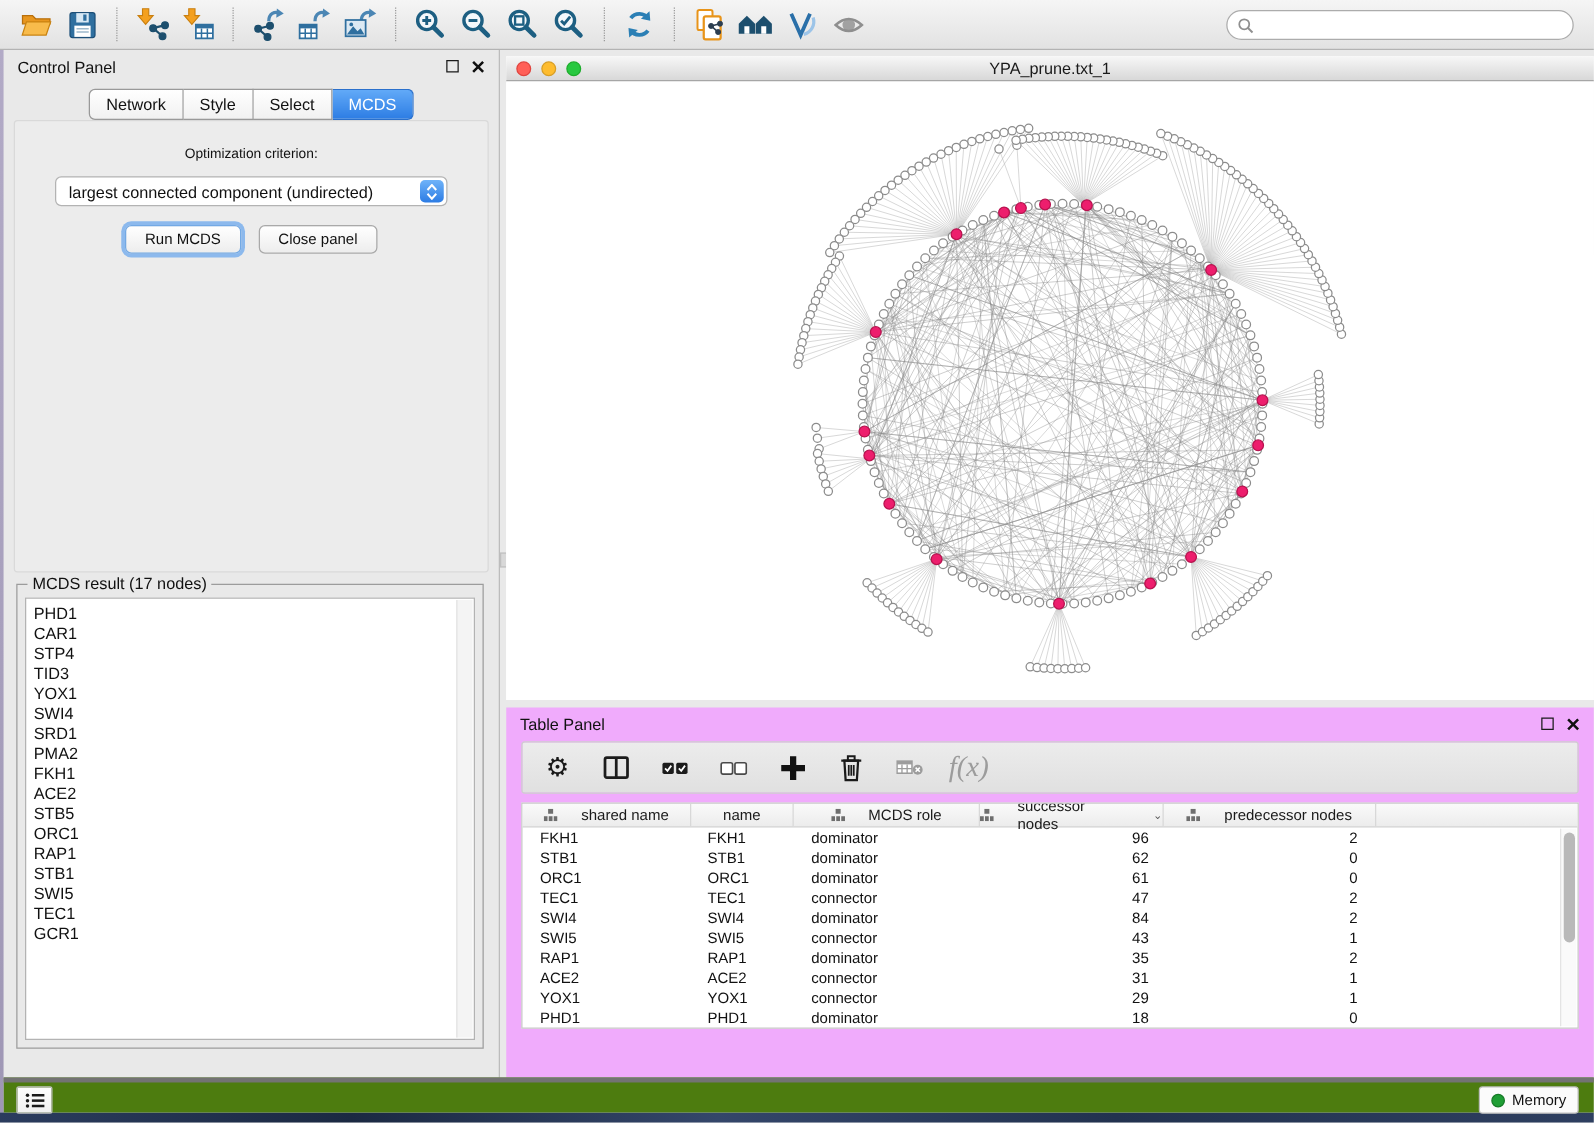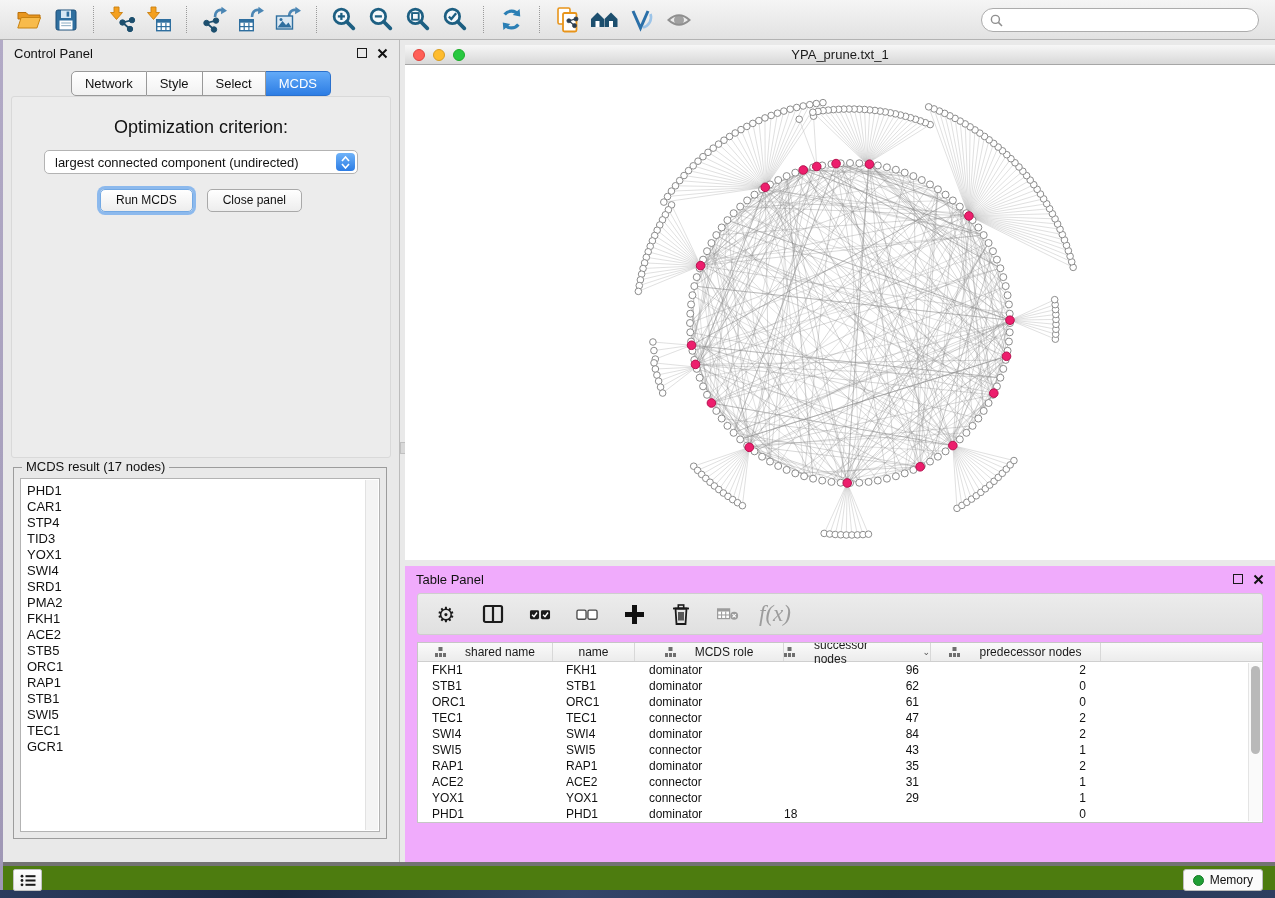--- a/index.html
+++ b/index.html
@@ -22,21 +22,21 @@
   .panel-title-row{height:26px;display:flex;align-items:center;padding:0 11px;font-size:13px;color:#111}
   .win-btns{margin-left:auto;display:flex;align-items:center;gap:10px}
   .float-btn{width:10px;height:10px;border:1.6px solid #1a1a1a;display:inline-block;cursor:pointer}
   .close-btn{cursor:pointer;display:inline-block;line-height:0}
   .tabbar{display:flex;justify-content:center;position:relative;z-index:2;margin-top:5px}
   .tab{font-size:13px;padding:4px 13px 4px;background:linear-gradient(#ffffff,#f1f1f1);border:1px solid #999;border-left:none;color:#111;cursor:pointer}
   .tab:first-child{border-left:1px solid #999;border-radius:5px 0 0 5px}
   .tab:last-child{border-radius:0 5px 5px 0}
   .tab.active{background:linear-gradient(#62aaf8,#2d7de4);border-color:#2a70cc;color:#fff}
   #cp-inner{position:absolute;left:8px;right:8px;top:56px;height:362px;background:#ececec;border:1px solid #d9d9d9;border-radius:3px}
-  #opt-label{text-align:center;margin-top:20px;font-size:18px;color:#111}
+  #opt-label{text-align:center;margin-top:20px;font-size:11px;color:#111}
   #criterion{margin:12px auto 0;width:314px;height:24px;background:#fff;border:1px solid #b3b3b3;border-radius:5px;display:flex;align-items:center;font-size:13px;color:#111;padding-left:10px;position:relative;cursor:pointer}
   .stepper{position:absolute;right:2px;top:2px;bottom:2px;width:19px;border-radius:4px;background:linear-gradient(#6fb3f9,#2c7ce4);color:#fff;display:flex;flex-direction:column;align-items:center;justify-content:center;gap:1px}
   .stepper svg{display:block}
   #btn-row{display:flex;justify-content:center;gap:14px;margin-top:15px}
   .btn{font-size:12px;padding:3px 15px 4px;background:linear-gradient(#ffffff,#ededed);border:1px solid #a9a9a9;border-radius:5px;color:#111;cursor:pointer}
   .btn.focus{box-shadow:0 0 0 3px rgba(108,168,238,.75);border-color:#73a9e4}
   #result-box{position:absolute;left:10px;width:374px;top:427px;height:372px;border:1px solid #9c9c9c}
   #result-legend{position:absolute;top:-9px;left:8px;background:#e9e9e9;padding:0 4px;font-size:13px;color:#111}
   #result-list{position:absolute;left:6px;right:6px;top:10px;bottom:6px;background:#fff;border:1px solid #b3b3b3;font-size:13px;line-height:16px;padding:4px 0 0 6px;color:#111;overflow:hidden}
   #result-scroll{position:absolute;top:1px;bottom:1px;right:1px;width:13px;background:#f4f4f4;border-left:1px solid #e2e2e2}
@@ -1307,21 +1307,21 @@
           <div class="td" style="width: 135px; text-align: left; padding-left: 14px;">YOX1</div>
           <div class="td" style="width: 82px; text-align: left; padding-left: 13px;">YOX1</div>
           <div class="td" style="width: 149px; text-align: left; padding-left: 14px;">connector</div>
           <div class="td" style="width: 147px; text-align: right; padding-right: 12px;">29</div>
           <div class="td" style="width: 170px; text-align: right; padding-right: 15px;">1</div>
         </div>
         <div class="tr">
           <div class="td" style="width: 135px; text-align: left; padding-left: 14px;">PHD1</div>
           <div class="td" style="width: 82px; text-align: left; padding-left: 13px;">PHD1</div>
           <div class="td" style="width: 149px; text-align: left; padding-left: 14px;">dominator</div>
-          <div class="td" style="width: 147px; padding-right: 12px;">18</div>
+          <div class="td" style="width: 147px; text-align: right; padding-right: 12px;">18</div>
           <div class="td" style="width: 170px; text-align: right; padding-right: 15px;">0</div>
         </div>
       </div>
     <div id="table-vscroll">
         <div class="thumb"></div>
       </div>
   </div>
 </div>
 
 <div id="status-bar">

